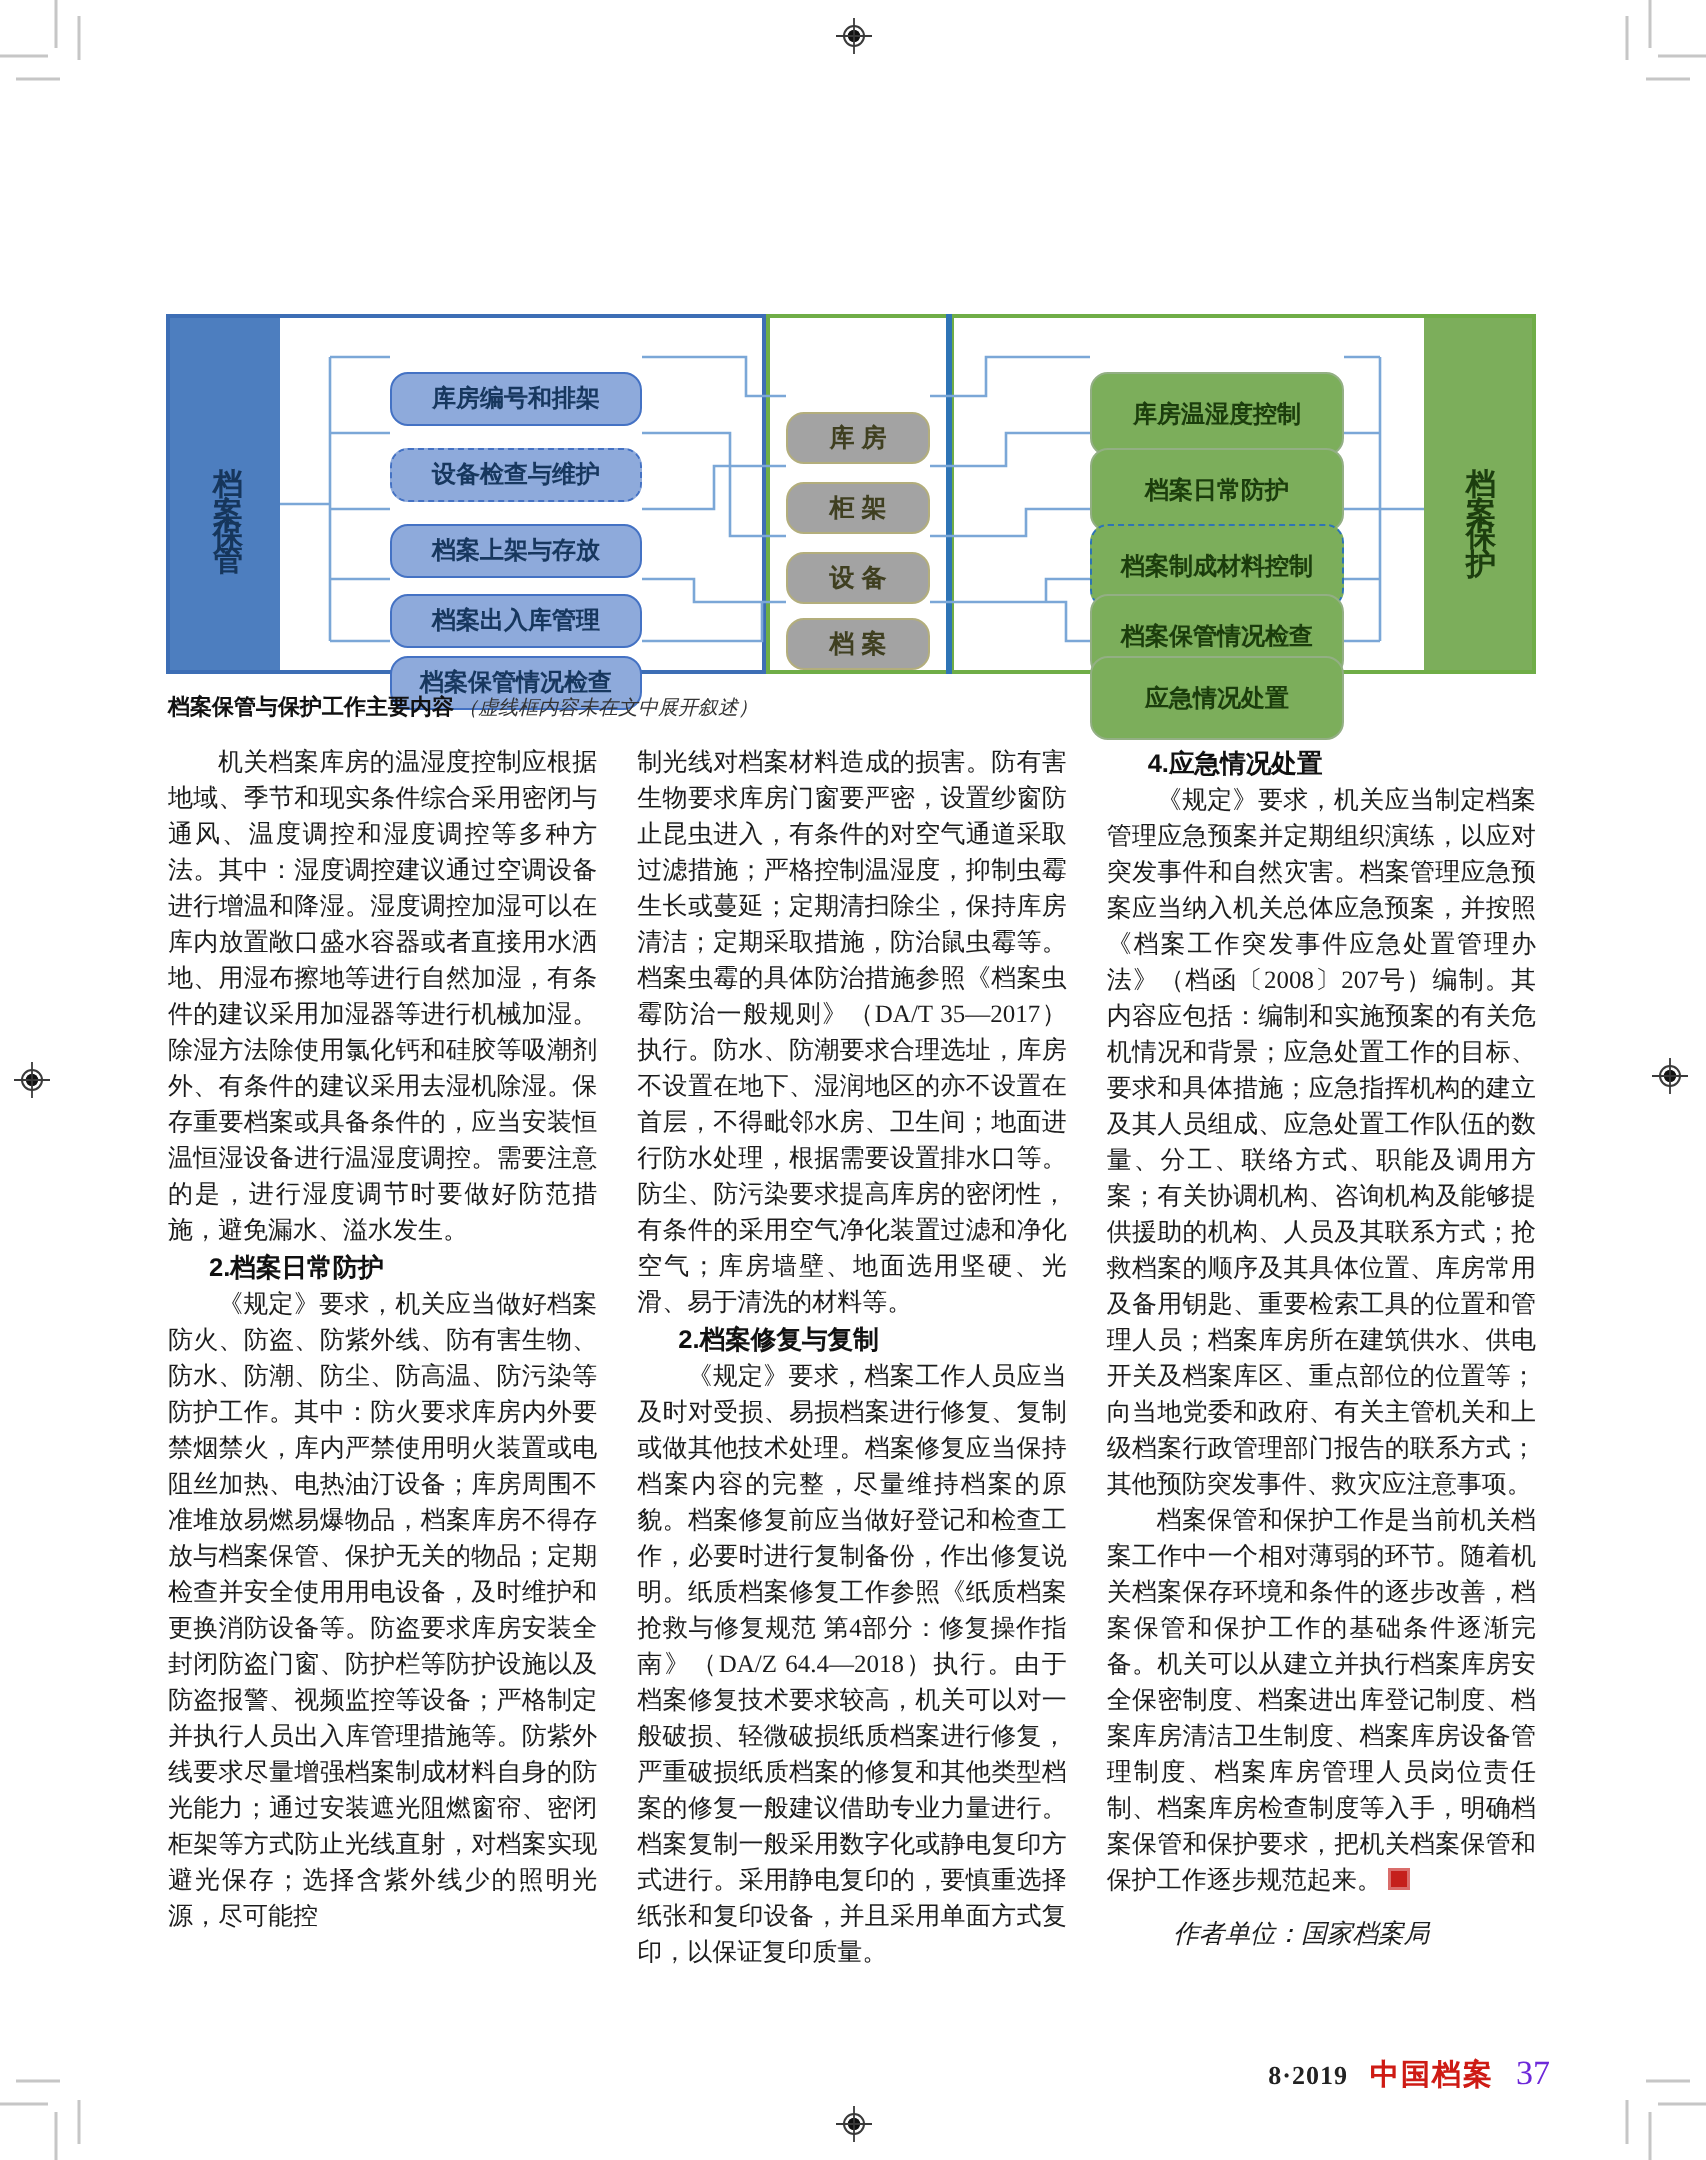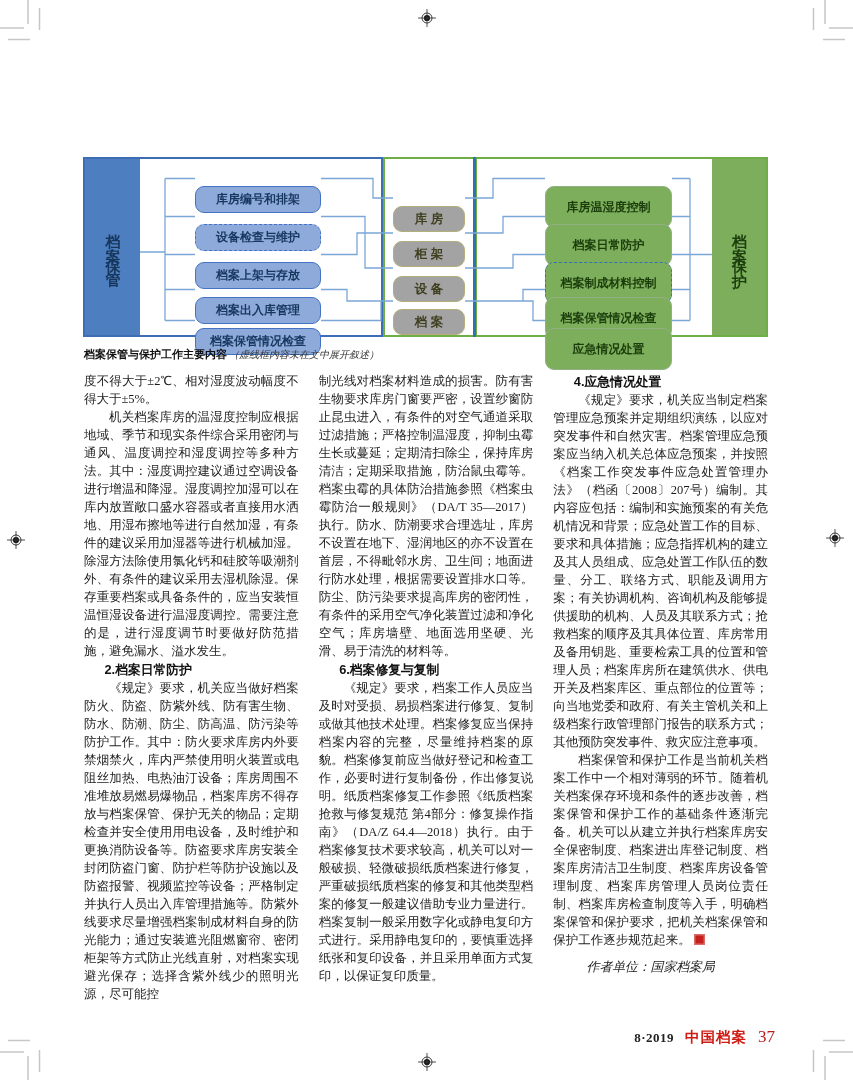--- a/index.html
+++ b/index.html
@@ -44,21 +44,21 @@
           font-size:12.8px;line-height:19px;text-indent:1.6em;color:#111;}
   .author{font-style:italic;line-height:25px !important;text-indent:2.6em;font-size:12.8px !important;}
   .author-block{margin-top:6px;}
   .endmark{display:inline-block;width:11px;height:11px;background:#C5201C;margin-left:3px;vertical-align:-1px;
            box-shadow:inset 0 0 0 1.5px rgba(255,255,255,0.35);}
 
   
   .footer{position:absolute;right:78px;top:992px;display:flex;align-items:baseline;gap:11px;z-index:1;text-align:center;}
   .issue{font-family:"Liberation Serif",serif;font-size:13px;font-weight:bold;color:#222;letter-spacing:0.5px;}
   .mag{font-family:"Liberation Sans",sans-serif;font-weight:bold;font-size:14.5px;color:#CE1B14;letter-spacing:1px;margin-top:36px;}
-  .pnum{font-family:"Liberation Serif",serif;font-size:17px;color:#b91c1c;}
+  .pnum{font-family:"Liberation Serif",serif;font-size:17px;color:#6d28d9;}
 </style>
 </head>
 <body>
 
 <div class="page">
 
   <svg class="print-marks" width="853" height="1080" viewBox="0 0 853 1080">
     <g stroke="#C6C6C6" stroke-width="1.5" fill="none">
       <path d="M28 0 V24 M39.5 8 V30 M0 28 H24 M8 39.5 H30"></path>
       <path d="M825 0 V24 M813.5 8 V30 M853 28 H829 M845 39.5 H823"></path>
@@ -124,28 +124,27 @@
 
     <div class="vbar rbar">档案保护</div>
   </div>
 
   <div class="caption">
     <span class="cap-bold">档案保管与保护工作主要内容</span><span class="cap-note">（虚线框内容未在文中展开叙述）</span>
   </div>
 
   <div class="textarea">
     <div class="col">
-      <p class="cont">度不得大于±2℃、相对湿度波动幅度不得大于±5%。</p>
       <p class="ind">机关档案库房的温湿度控制应根据地域、季节和现实条件综合采用密闭与通风、温度调控和湿度调控等多种方法。其中：湿度调控建议通过空调设备进行增温和降湿。湿度调控加湿可以在库内放置敞口盛水容器或者直接用水洒地、用湿布擦地等进行自然加湿，有条件的建议采用加湿器等进行机械加湿。除湿方法除使用氯化钙和硅胶等吸潮剂外、有条件的建议采用去湿机除湿。保存重要档案或具备条件的，应当安装恒温恒湿设备进行温湿度调控。需要注意的是，进行湿度调节时要做好防范措施，避免漏水、溢水发生。</p>
       <h4>2.档案日常防护</h4>
       <p class="ind">《规定》要求，机关应当做好档案防火、防盗、防紫外线、防有害生物、防水、防潮、防尘、防高温、防污染等防护工作。其中：防火要求库房内外要禁烟禁火，库内严禁使用明火装置或电阻丝加热、电热油汀设备；库房周围不准堆放易燃易爆物品，档案库房不得存放与档案保管、保护无关的物品；定期检查并安全使用用电设备，及时维护和更换消防设备等。防盗要求库房安装全封闭防盗门窗、防护栏等防护设施以及防盗报警、视频监控等设备；严格制定并执行人员出入库管理措施等。防紫外线要求尽量增强档案制成材料自身的防光能力；通过安装遮光阻燃窗帘、密闭柜架等方式防止光线直射，对档案实现避光保存；选择含紫外线少的照明光源，尽可能控</p>
     </div>
     <div class="col">
       <p class="cont">制光线对档案材料造成的损害。防有害生物要求库房门窗要严密，设置纱窗防止昆虫进入，有条件的对空气通道采取过滤措施；严格控制温湿度，抑制虫霉生长或蔓延；定期清扫除尘，保持库房清洁；定期采取措施，防治鼠虫霉等。档案虫霉的具体防治措施参照《档案虫霉防治一般规则》（DA/T 35—2017）执行。防水、防潮要求合理选址，库房不设置在地下、湿润地区的亦不设置在首层，不得毗邻水房、卫生间；地面进行防水处理，根据需要设置排水口等。防尘、防污染要求提高库房的密闭性，有条件的采用空气净化装置过滤和净化空气；库房墙壁、地面选用坚硬、光滑、易于清洗的材料等。</p>
-      <h4>6.档案修复与复制</h4>
+      <h4>2.档案修复与复制</h4>
       <p class="ind">《规定》要求，档案工作人员应当及时对受损、易损档案进行修复、复制或做其他技术处理。档案修复应当保持档案内容的完整，尽量维持档案的原貌。档案修复前应当做好登记和检查工作，必要时进行复制备份，作出修复说明。纸质档案修复工作参照《纸质档案抢救与修复规范 第4部分：修复操作指南》（DA/Z 64.4—2018）执行。由于档案修复技术要求较高，机关可以对一般破损、轻微破损纸质档案进行修复，严重破损纸质档案的修复和其他类型档案的修复一般建议借助专业力量进行。档案复制一般采用数字化或静电复印方式进行。采用静电复印的，要慎重选择纸张和复印设备，并且采用单面方式复印，以保证复印质量。</p>
     </div>
     <div class="col">
       <h4>4.应急情况处置</h4>
       <p class="ind">《规定》要求，机关应当制定档案管理应急预案并定期组织演练，以应对突发事件和自然灾害。档案管理应急预案应当纳入机关总体应急预案，并按照《档案工作突发事件应急处置管理办法》（档函〔2008〕207号）编制。其内容应包括：编制和实施预案的有关危机情况和背景；应急处置工作的目标、要求和具体措施；应急指挥机构的建立及其人员组成、应急处置工作队伍的数量、分工、联络方式、职能及调用方案；有关协调机构、咨询机构及能够提供援助的机构、人员及其联系方式；抢救档案的顺序及其具体位置、库房常用及备用钥匙、重要检索工具的位置和管理人员；档案库房所在建筑供水、供电开关及档案库区、重点部位的位置等；向当地党委和政府、有关主管机关和上级档案行政管理部门报告的联系方式；其他预防突发事件、救灾应注意事项。</p>
       <p class="ind"><span>档案保管和保护工作是当前机关档案工作中一个相对薄弱的环节。随着机关档案保存环境和条件的逐步改善，档案保管和保护工作的基础条件逐渐完备。机关可以从建立并执行档案库房安全保密制度、档案进出库登记制度、档案库房清洁卫生制度、档案库房设备管理制度、档案库房管理人员岗位责任制、档案库房检查制度等入手，明确档案保管和保护要求，把机关档案保管和保护工作逐步规范起来。</span><span class="endmark"></span></p>
       <div class="author-block">
         <p class="author">作者单位：国家档案局</p>
       </div>
     </div>

